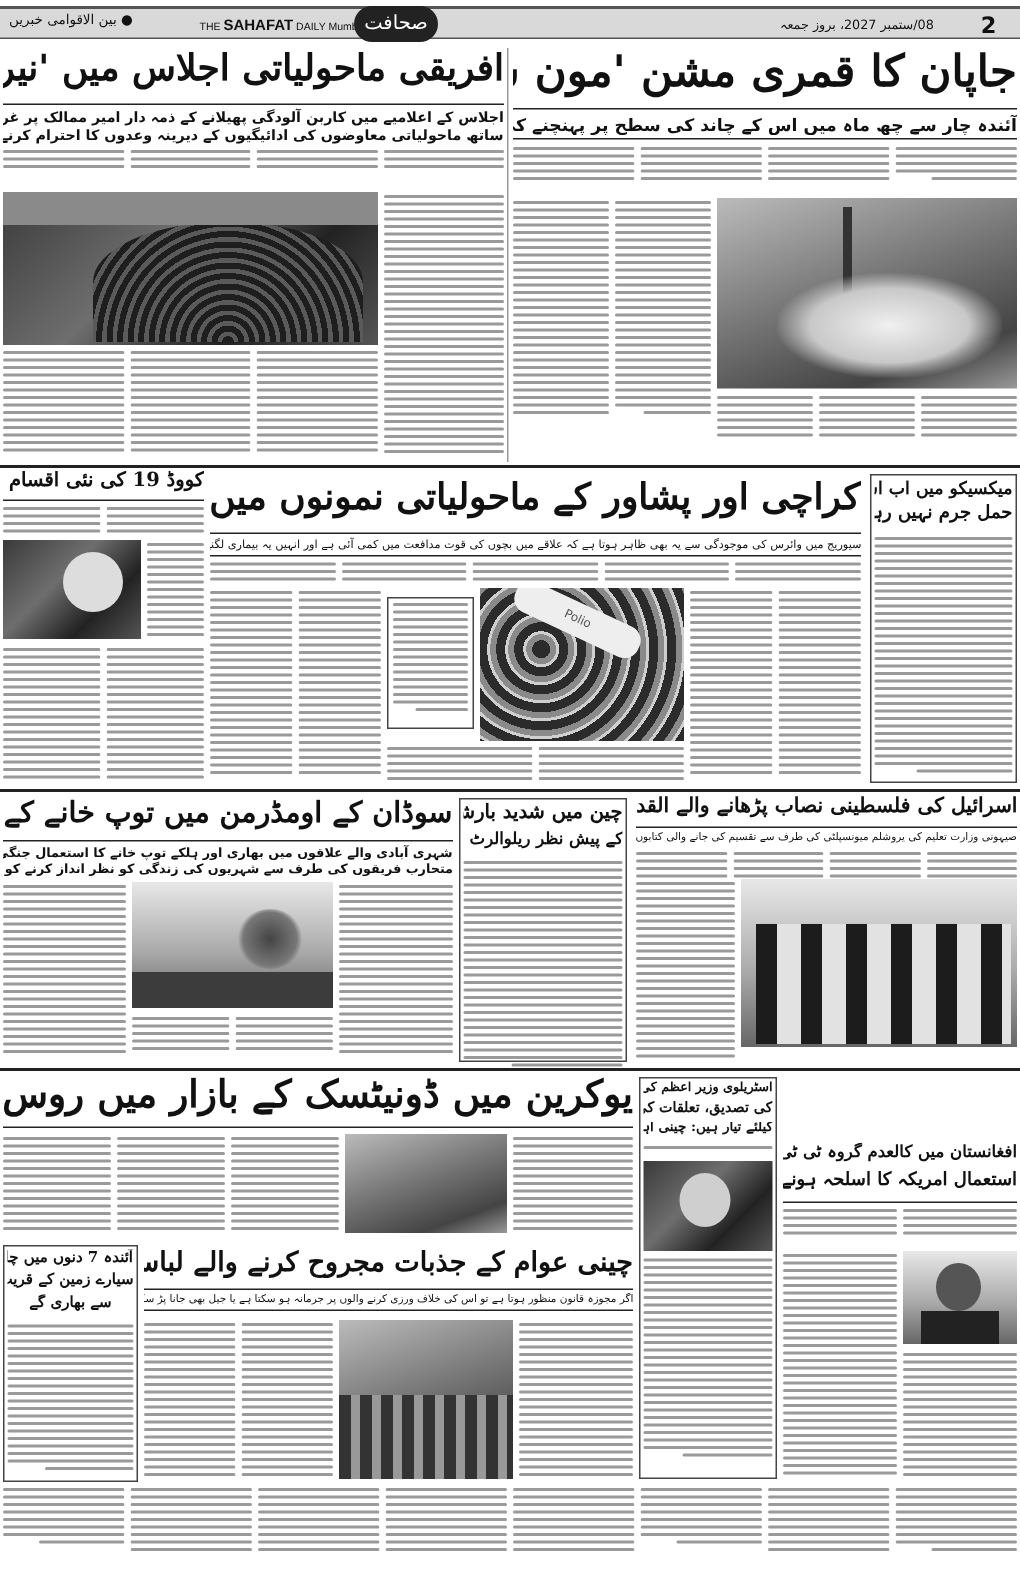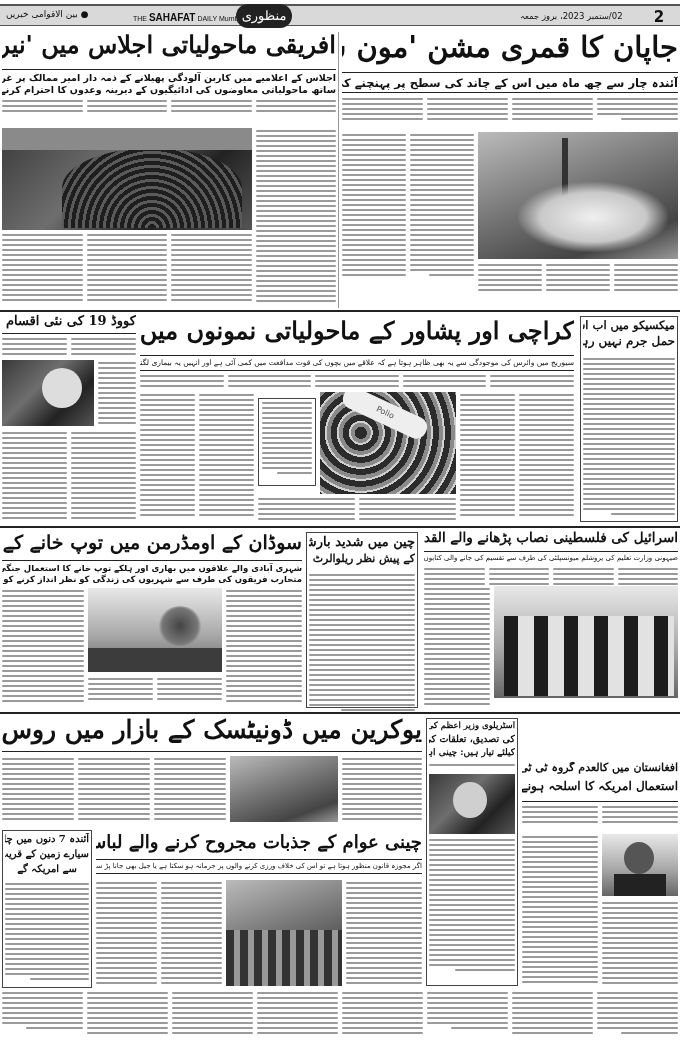--- a/index.html
+++ b/index.html
@@ -39,22 +39,22 @@
 <div class="abs masthead">
   <div class="abs mh-left rtl">
     <span style="font-size:9px;">●</span>
     <span>بین الاقوامی خبریں</span>
   </div>
   <div class="abs mh-brand">
     <span>THE</span>
     <b>SAHAFAT</b>
     <span>DAILY Mumbai</span>
   </div>
-  <div class="abs mh-logo">منظوری</div>
-  <div class="abs mh-date rtl">02/ستمبر 2023، بروز جمعہ</div>
+  <div class="abs mh-logo">صحافت</div>
+  <div class="abs mh-date rtl">08/ستمبر 2027، بروز جمعہ</div>
   <div class="abs mh-page">2</div>
 </div>
 
 <div class="abs" style="left:342px; top:32px; width:336px; height:270px;">
   <div class="headline rtl" style="font-size:29px; height:36px;">جاپان کا قمری مشن 'مون سنائپر' لانچ</div>
   <div class="rule" style="margin-top:4px;"></div>
   <div class="sub rtl" style="font-size:11.5px; margin-top:3px; height:14px;">آئندہ چار سے چھ ماہ میں اس کے چاند کی سطح پر پہنچنے کی امید</div>
   <div class="rule" style="margin-top:2px;"></div>
   <div class="cols" style="height:40px; margin-top:3px;">
     <div class="col lines">
@@ -963,21 +963,21 @@
       <div class="ln"></div>
       <div class="ln"></div>
       <div class="ln"></div>
       <div class="ln"></div>
   </div>
 </div>
 
 <div class="abs boxed" style="left:2px; top:830px; width:90px; height:158px; padding:2px;">
   <div class="headline rtl" style="font-size:10px; height:15px; text-align:center;">آئندہ 7 دنوں میں چار</div>
   <div class="headline rtl" style="font-size:10px; height:15px; text-align:center;">سیارے زمین کے قریب</div>
-  <div class="headline rtl" style="font-size:10px; height:15px; text-align:center;">سے امریکہ گے</div>
+  <div class="headline rtl" style="font-size:10px; height:15px; text-align:center;">سے بھاری گے</div>
   <div class="lines" style="margin-top:3px;">
     <div class="ln"></div>
       <div class="ln"></div>
       <div class="ln"></div>
       <div class="ln"></div>
       <div class="ln"></div>
       <div class="ln"></div>
       <div class="ln"></div>
       <div class="ln"></div>
       <div class="ln"></div>

